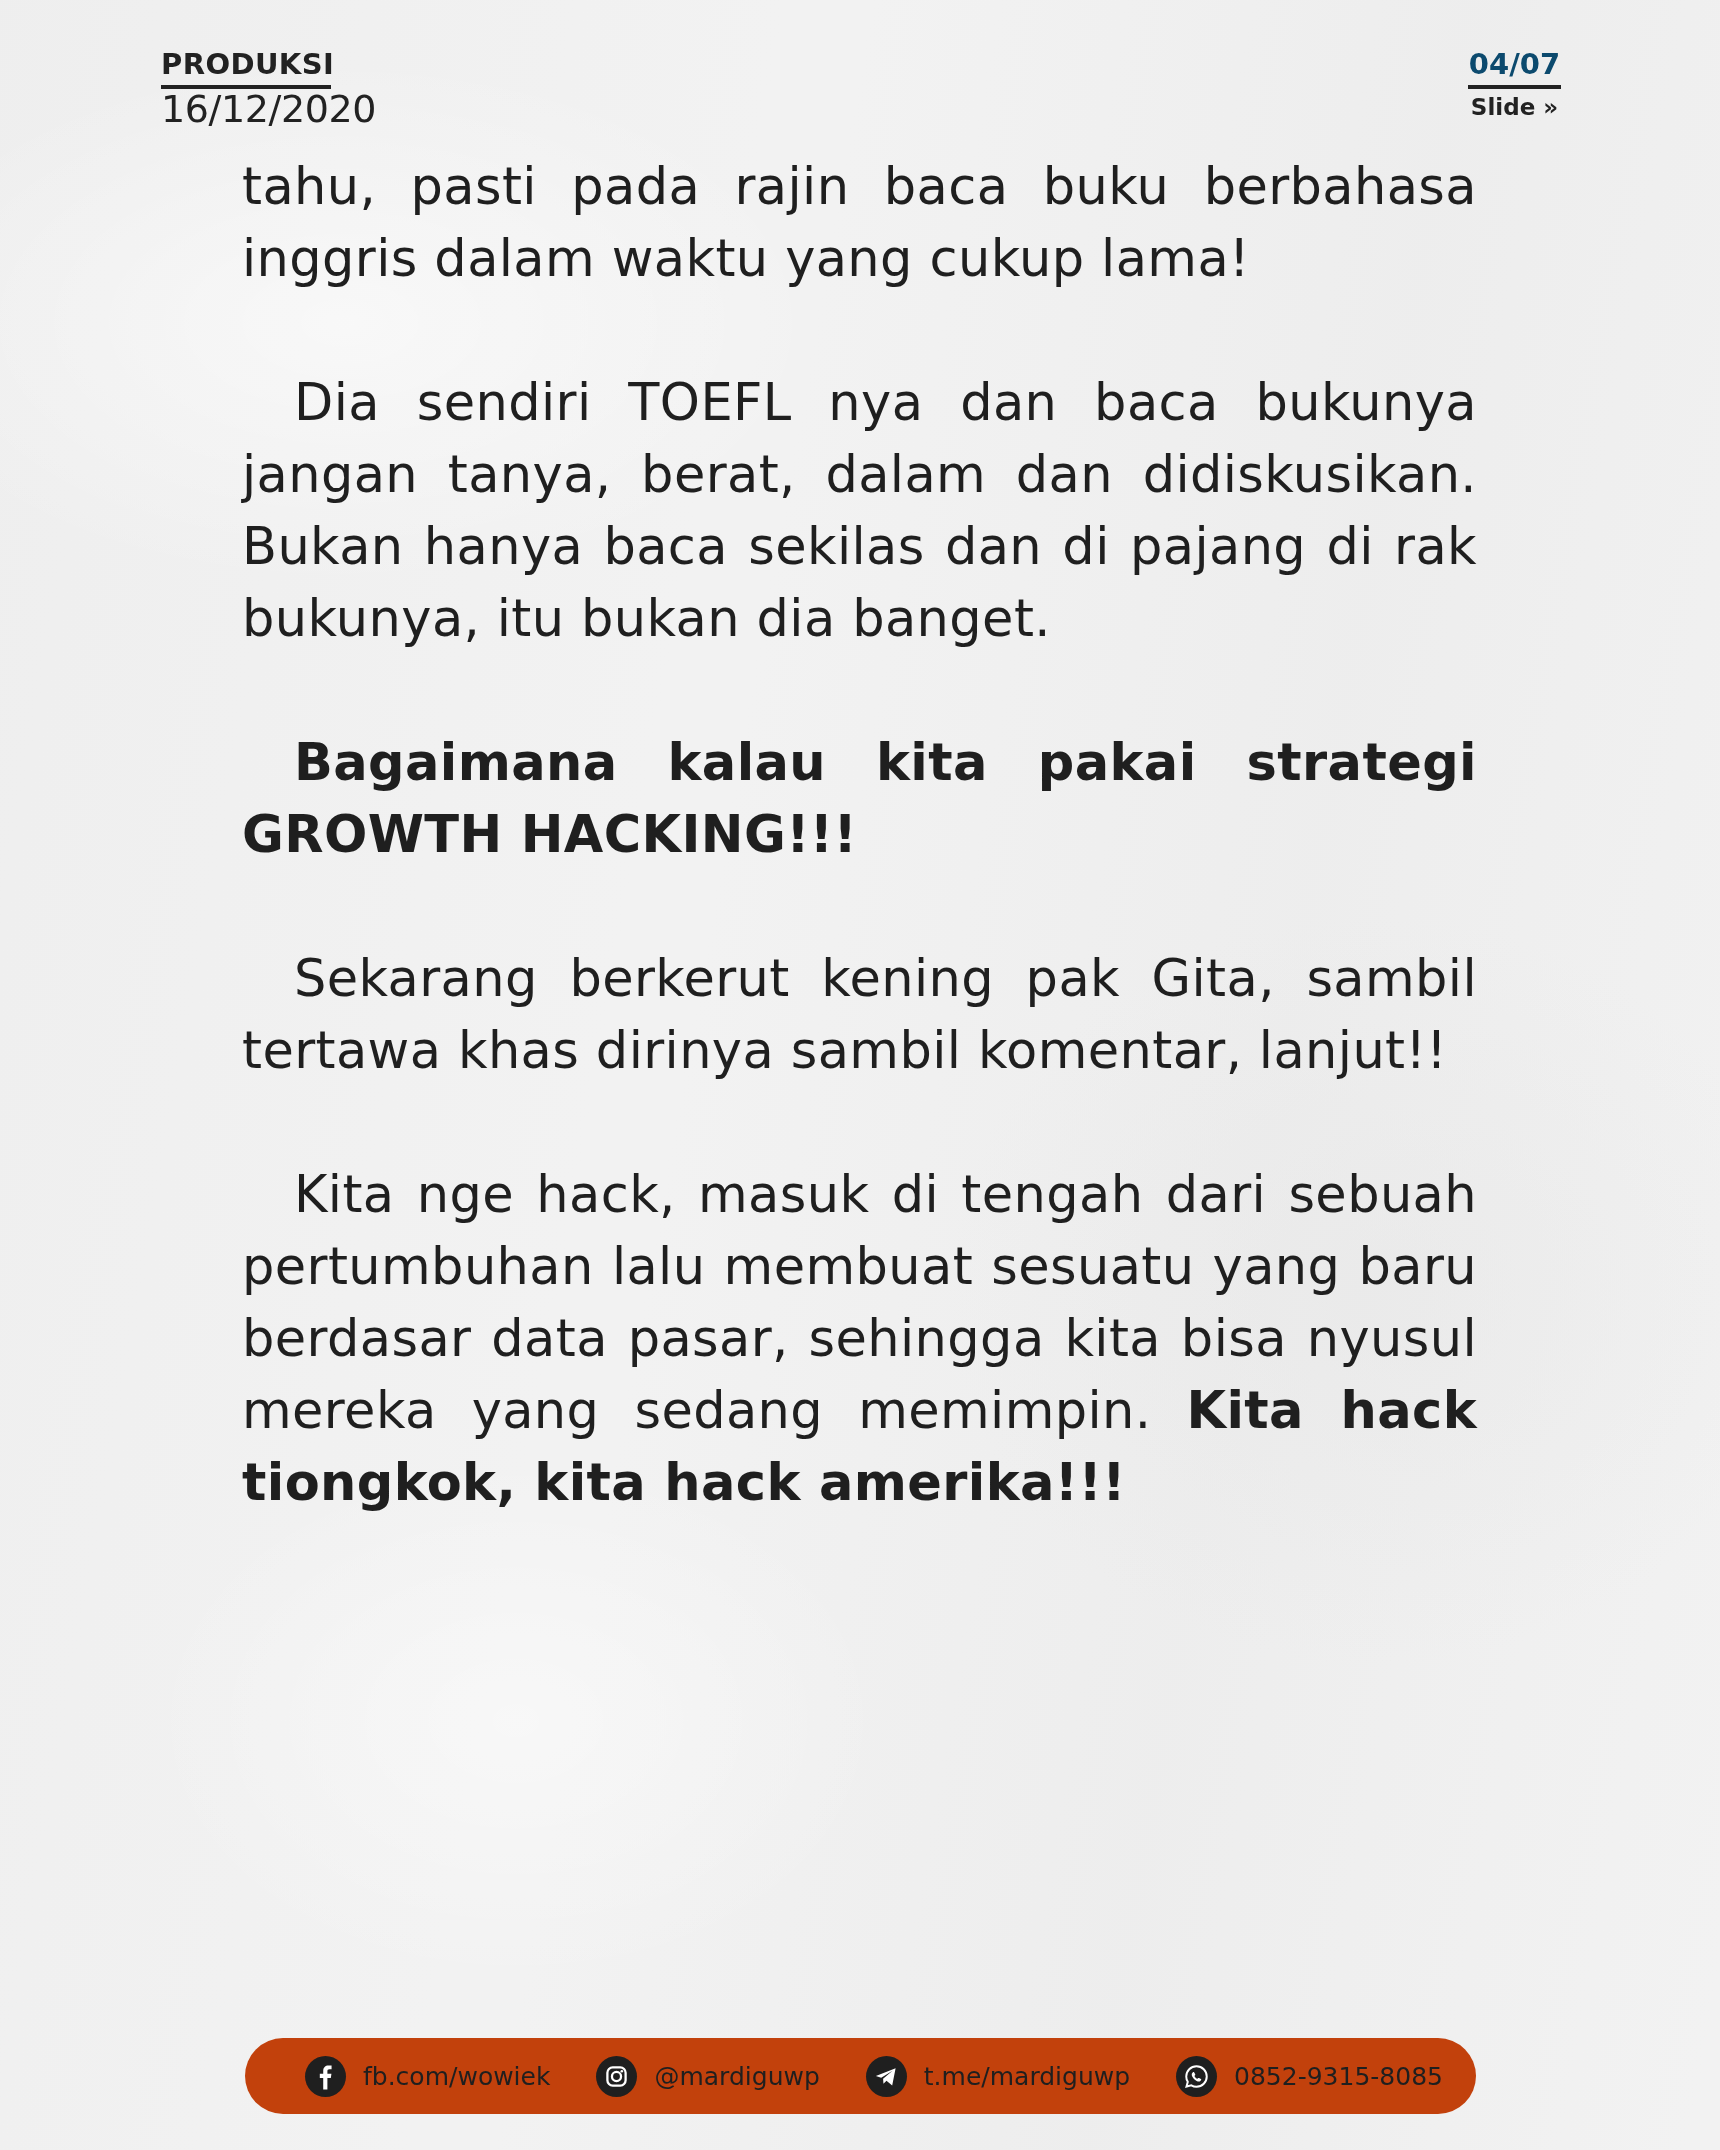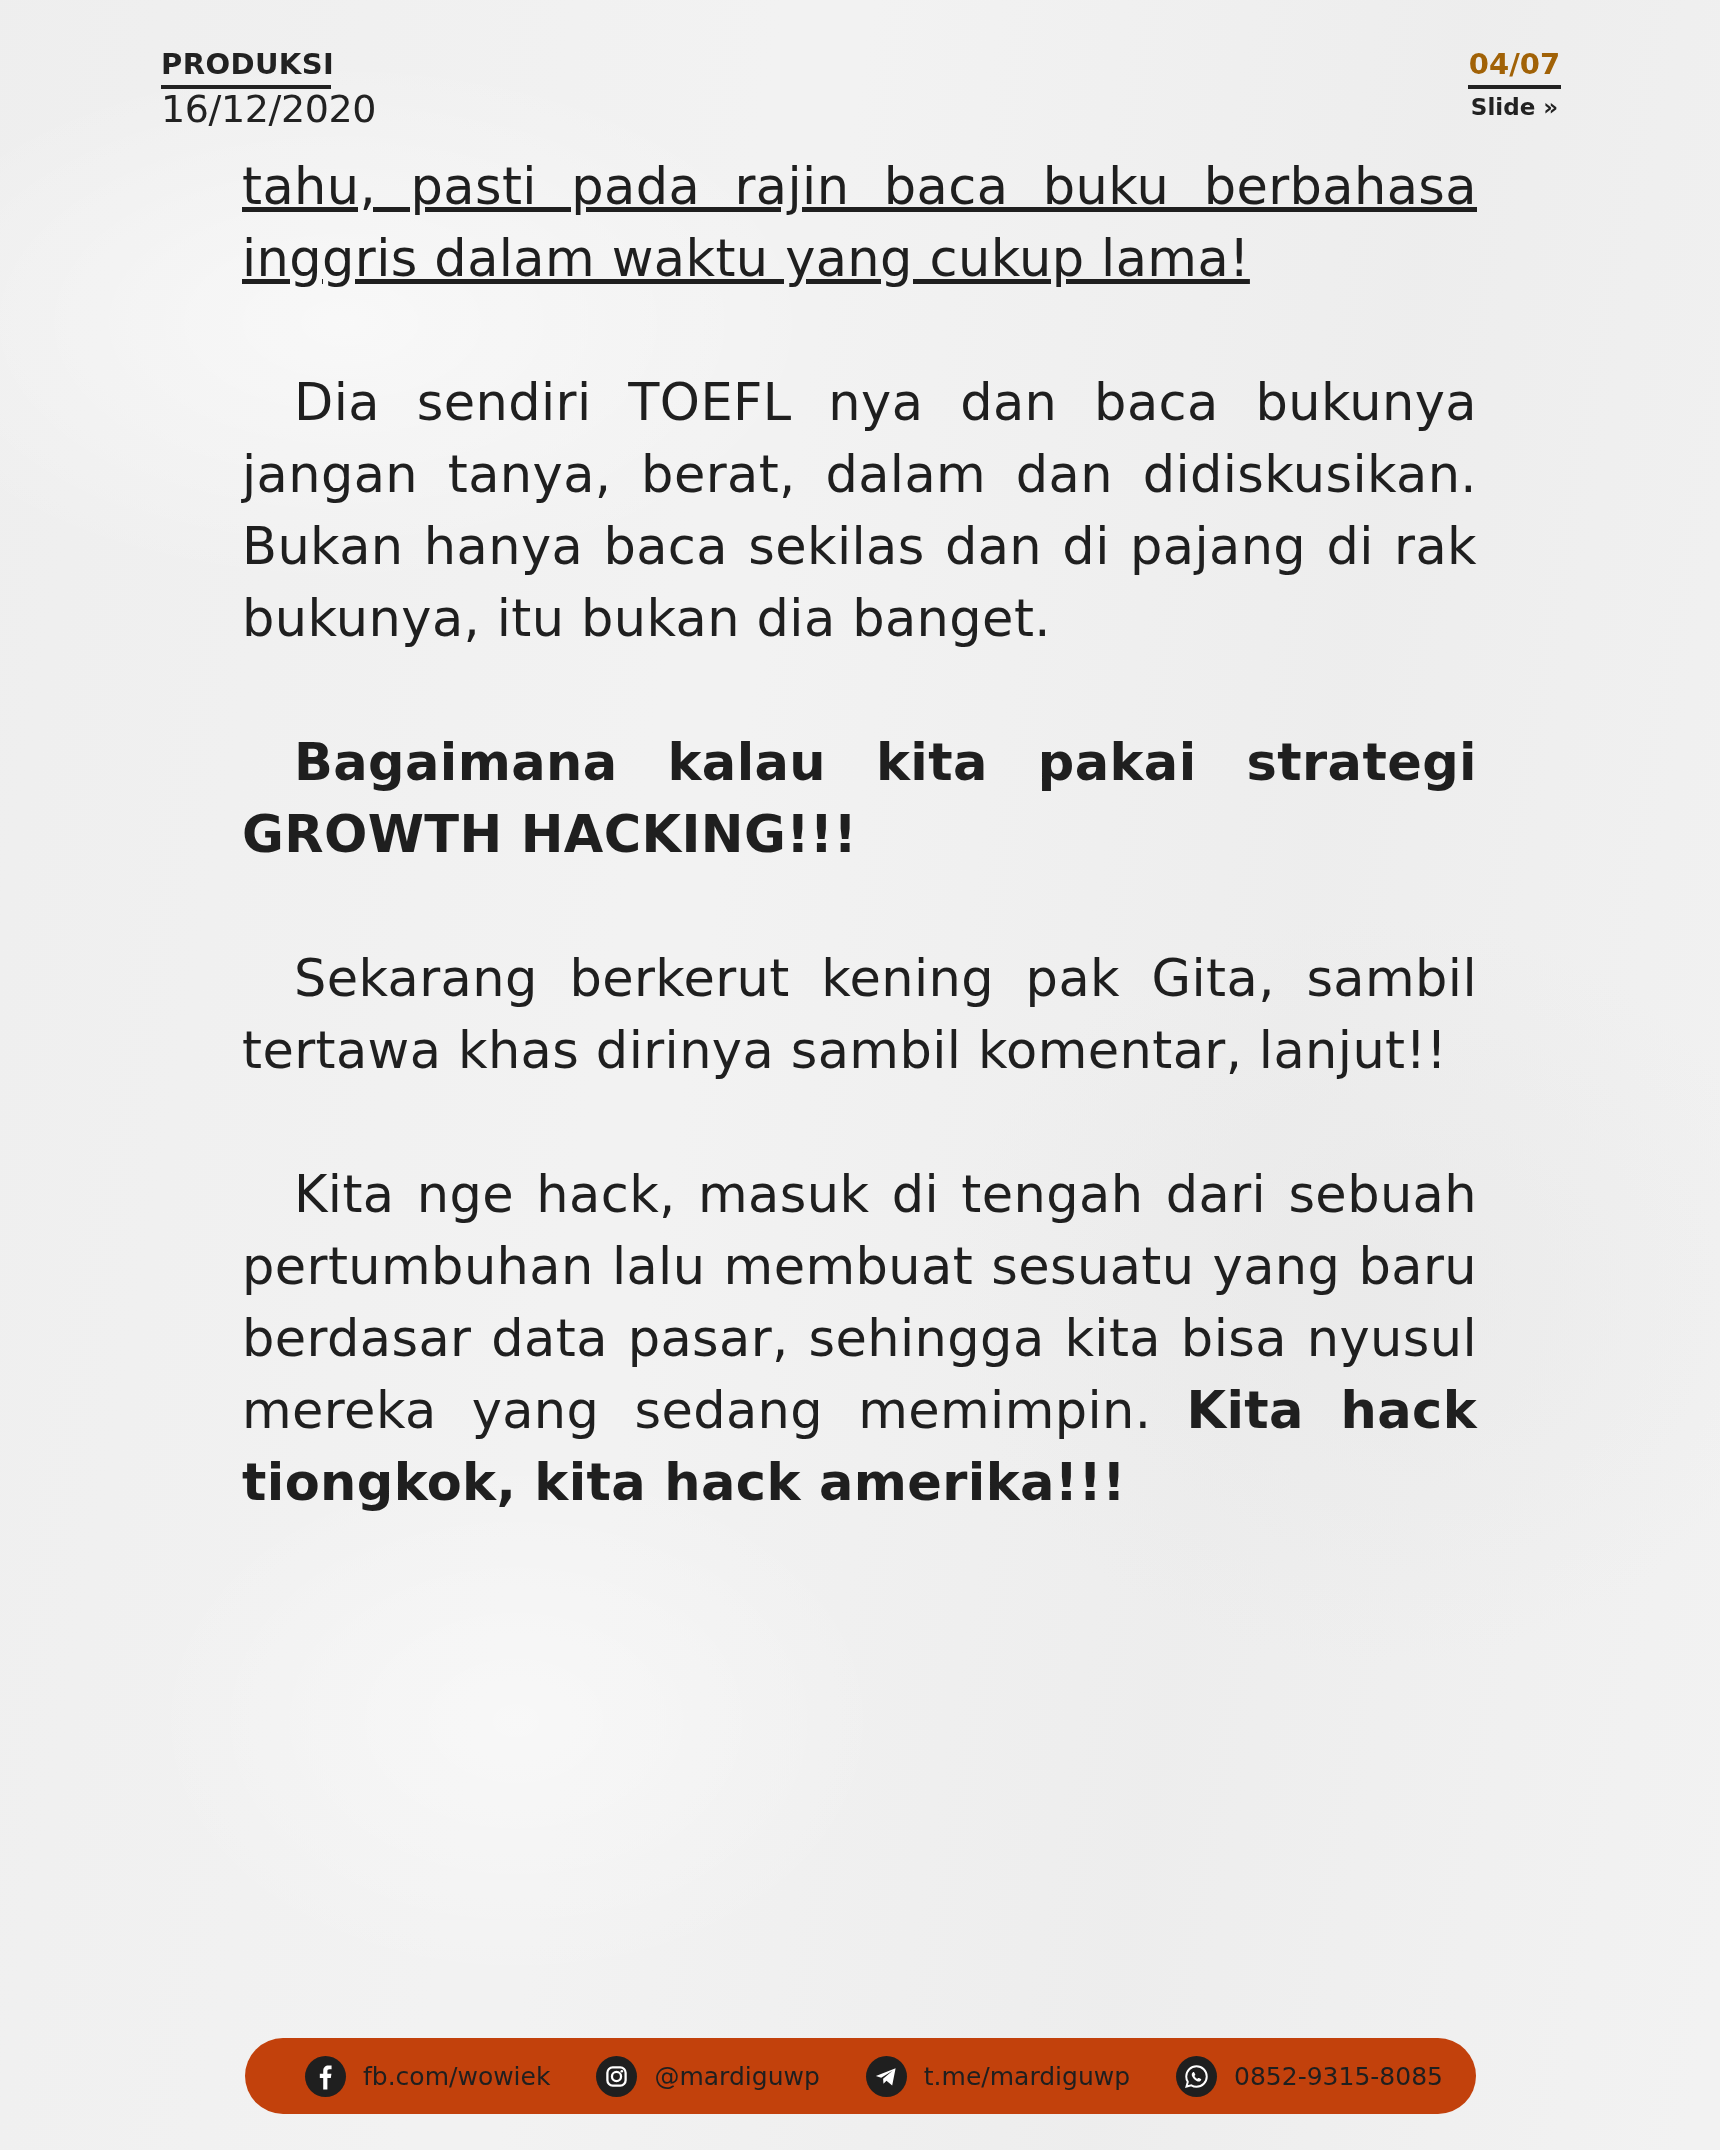--- a/index.html
+++ b/index.html
@@ -52,21 +52,21 @@
     position: absolute;
     left: 1468px;
     top: 47px;
     width: 93px;
     text-align: center;
   }
   .hdr-right .page {
     font-weight: bold;
     font-size: 29px;
     line-height: 35px;
-    color: #a16207;
+    color: #0c4a6e;
   }
   .hdr-right .slide {
     font-weight: bold;
     font-size: 23px;
     line-height: 31px;
     color: #222;
     cursor: pointer;
   }
 
   
@@ -81,21 +81,20 @@
     line-height: 72px;
     text-align: justify;
     text-indent: 52px;
     margin: 0 0 72px 0;
     letter-spacing: 0.4px;
     color: #1f1f1f;
     hyphens: manual;
   }
   .para.first {
     text-indent: 0;
-    text-decoration: underline;
   }
   .para.bold {
     font-weight: bold;
   }
   .para b {
     font-weight: bold;
   }
 
   
   .footer {

